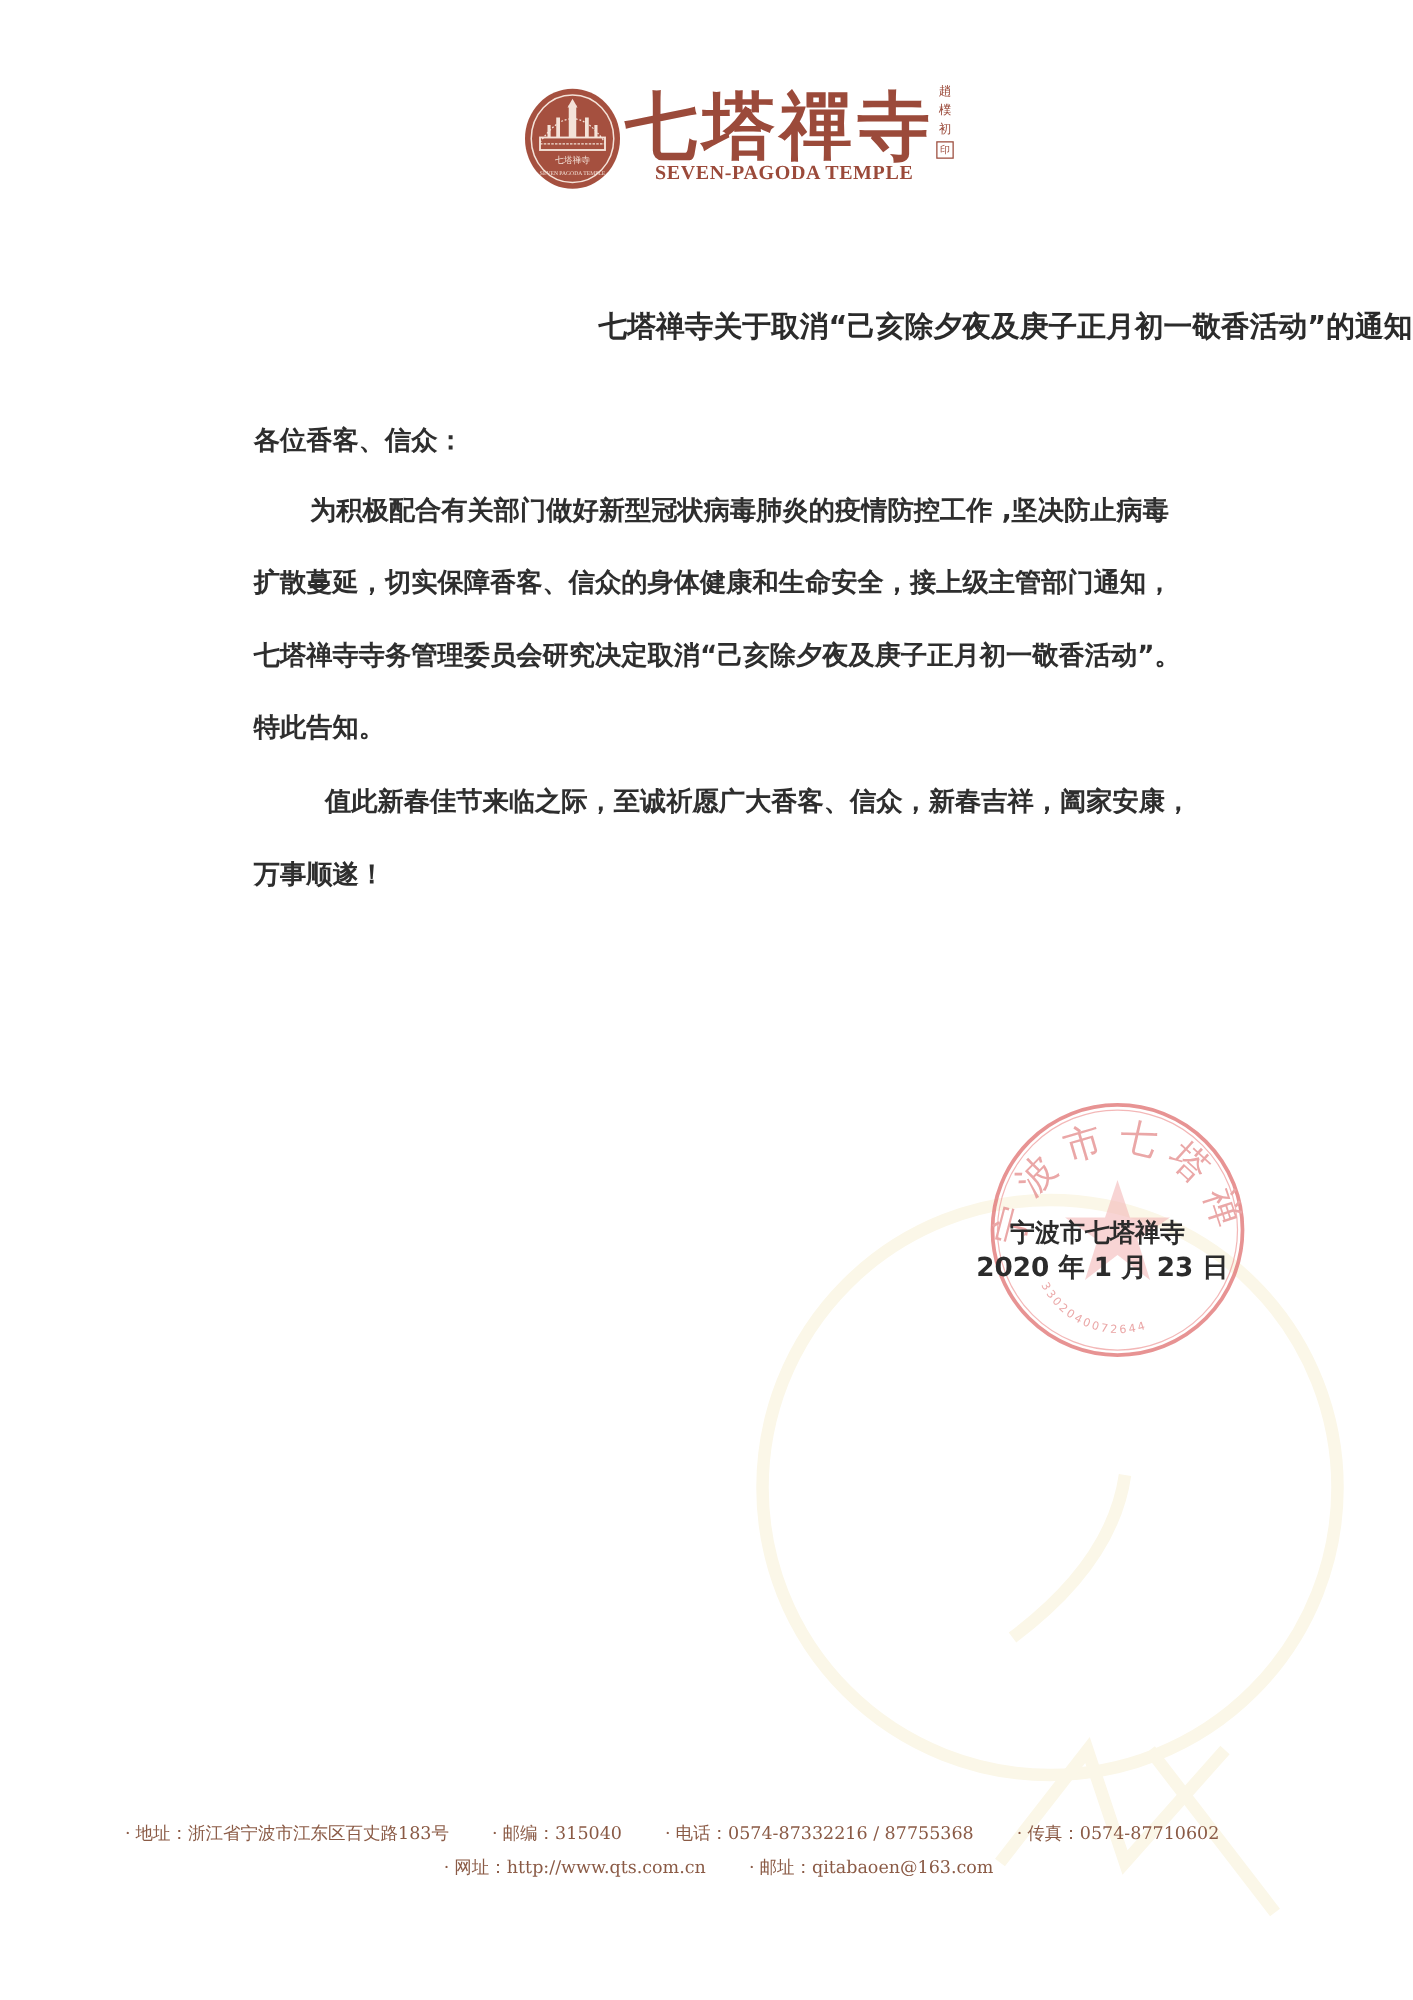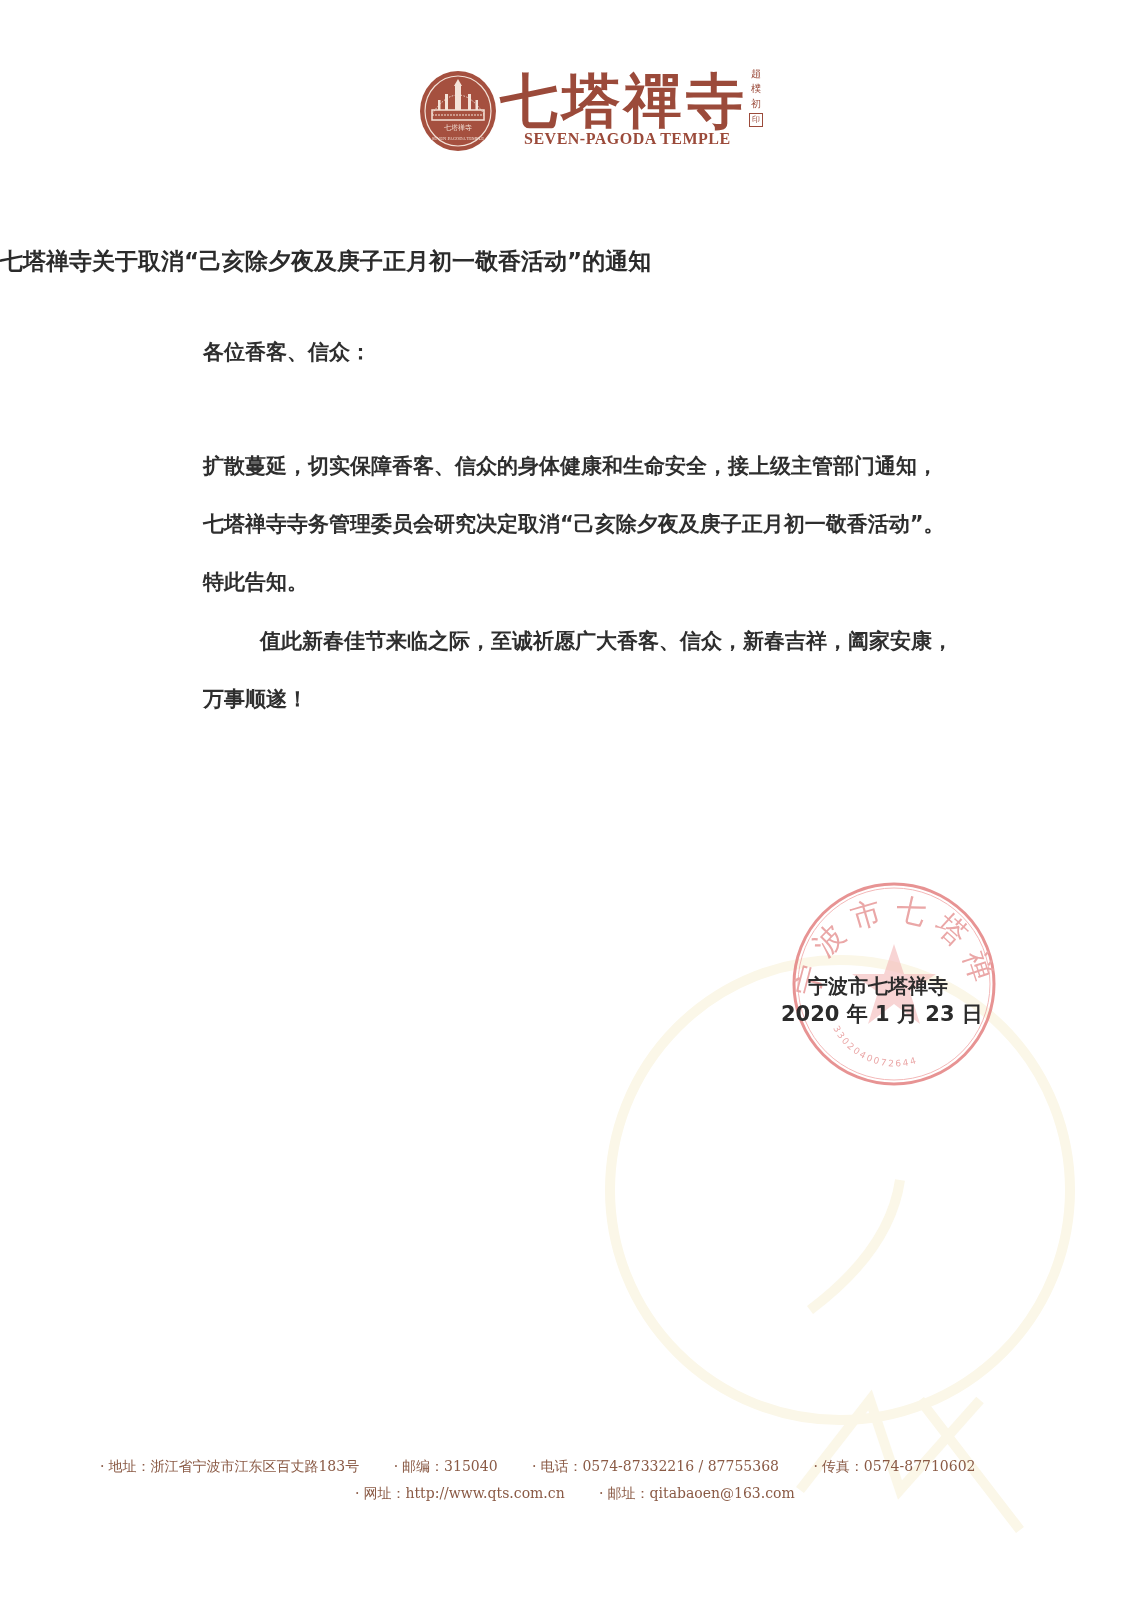--- a/index.html
+++ b/index.html
@@ -21,21 +21,21 @@
     position: absolute; left: 106px; top: 64px; font-family: "Liberation Serif", "DejaVu Serif", serif;
     font-size: 16px; color: #9b4a3a; letter-spacing: 0.5px; font-weight: bold; white-space: nowrap;
   }
   .calligrapher {
     position: absolute; left: 330px; top: 0; width: 16px;
     font-family: "DejaVu Serif", serif; font-size: 10px; color: #9b4a3a; line-height: 15px; text-align: center;
   }
   .calligrapher .chop { display: block; width: 12px; height: 12px; border: 1px solid #9b4a3a; margin: 2px auto 0; font-size: 8px; line-height: 12px; }
   
   .title {
-    position: absolute; left: 0; width: 1130px; top: 246px; text-align: left;
+    position: absolute; left: 0; width: 1130px; top: 246px; text-align: right;
     font-size: 23px; font-weight: bold; color: #2b2b2b; letter-spacing: 0px; white-space: nowrap;
   }
   .body-text { position: absolute; left: 203px; width: 780px; font-size: 21px; font-weight: bold; color: #2e2e2e; white-space: nowrap; }
   .greet { top: 338px; }
   .l1 { top: 394px; left: 248px; }
   .l2 { top: 452px; }
   .l3 { top: 510px; }
   .l4 { top: 568px; }
   .l5 { top: 627px; left: 248px; margin-left: 12px; }
   .l6 { top: 685px; }
@@ -86,20 +86,21 @@
       <div>趙</div>
       <div>樸</div>
       <div>初</div>
       <span class="chop">印</span>
     </div>
   </div>
 
   <div class="title">七塔禅寺关于取消“己亥除夕夜及庚子正月初一敬香活动”的通知</div>
 
   <div class="body-text greet">各位香客、信众：</div>
+  <div class="body-text l1">为积极配合有关部门做好新型冠状病毒肺炎的疫情防控工作 ,坚决防止病毒</div>
   <div class="body-text l2">扩散蔓延，切实保障香客、信众的身体健康和生命安全，接上级主管部门通知，</div>
   <div class="body-text l3">七塔禅寺寺务管理委员会研究决定取消“己亥除夕夜及庚子正月初一敬香活动”。</div>
   <div class="body-text l4">特此告知。</div>
   <div class="body-text l5">值此新春佳节来临之际，至诚祈愿广大香客、信众，新春吉祥，阖家安康，</div>
   <div class="body-text l6">万事顺遂！</div>
 
   <svg class="stamp" viewBox="0 0 212 212">
     <defs>
       <path id="stampArc" d="M30 120 A78 78 0 1 1 186 120"></path>
       <path id="serialArc" d="M45 150 A70 70 0 0 0 170 150"></path>

